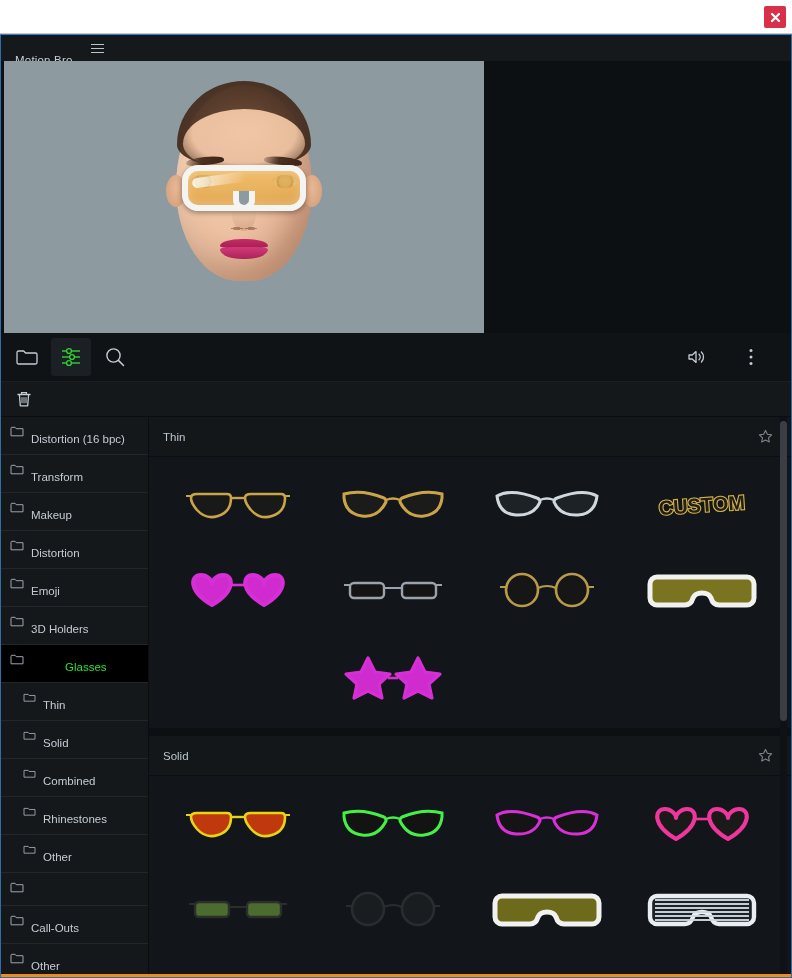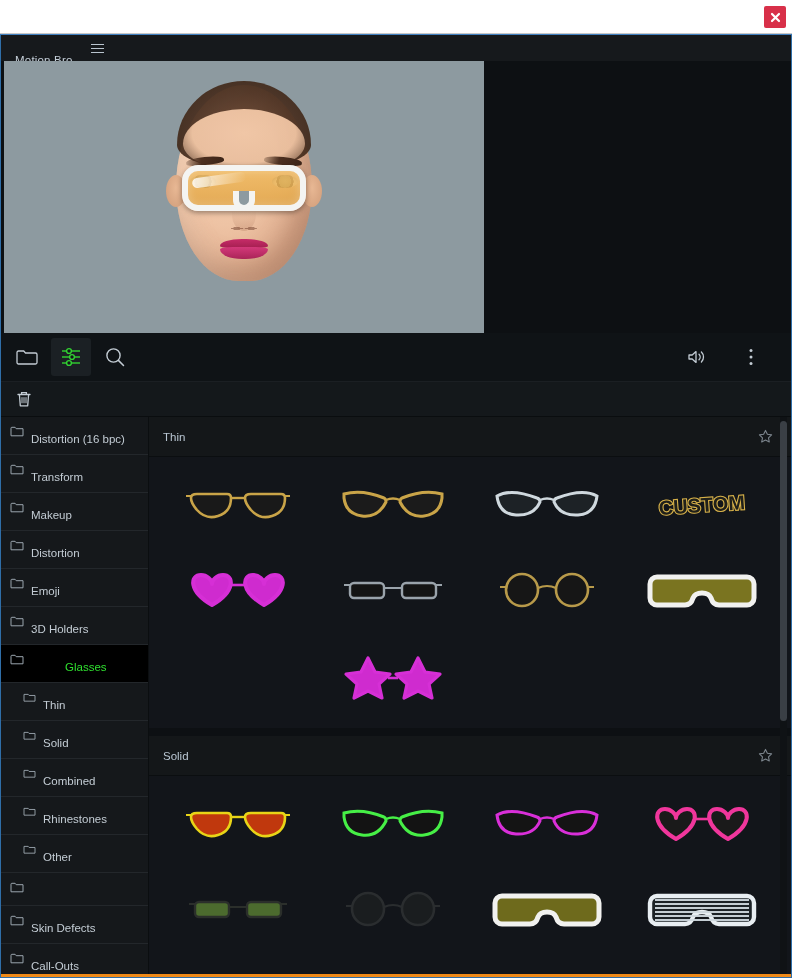--- a/index.html
+++ b/index.html
@@ -539,26 +539,20 @@
           </div>
           <div class="nav-item">
             <span class="nav-icon"><svg width="14" height="12" viewBox="0 0 14 12">
                 <path d="M1 2.2a.9.9 0 0 1 .9-.9h3.2l1.1 1.4H13v7.1H1z" fill="none" stroke="#9aa5ae" stroke-width="1" stroke-linejoin="round"></path>
               </svg></span>
           </div>
           <div class="nav-item">
             <span class="nav-icon"><svg width="14" height="12" viewBox="0 0 14 12">
                 <path d="M1 2.2a.9.9 0 0 1 .9-.9h3.2l1.1 1.4H13v7.1H1z" fill="none" stroke="#9aa5ae" stroke-width="1" stroke-linejoin="round"></path>
               </svg></span>
-            <span class="nav-label">Skin Defects</span>
-          </div>
-          <div class="nav-item">
-            <span class="nav-icon"><svg width="14" height="12" viewBox="0 0 14 12">
-                <path d="M1 2.2a.9.9 0 0 1 .9-.9h3.2l1.1 1.4H13v7.1H1z" fill="none" stroke="#9aa5ae" stroke-width="1" stroke-linejoin="round"></path>
-              </svg></span>
             <span class="nav-label">Call-Outs</span>
           </div>
           <div class="nav-item">
             <span class="nav-icon"><svg width="14" height="12" viewBox="0 0 14 12">
                 <path d="M1 2.2a.9.9 0 0 1 .9-.9h3.2l1.1 1.4H13v7.1H1z" fill="none" stroke="#9aa5ae" stroke-width="1" stroke-linejoin="round"></path>
               </svg></span>
             <span class="nav-label">Other</span>
           </div>
         </div>
 

